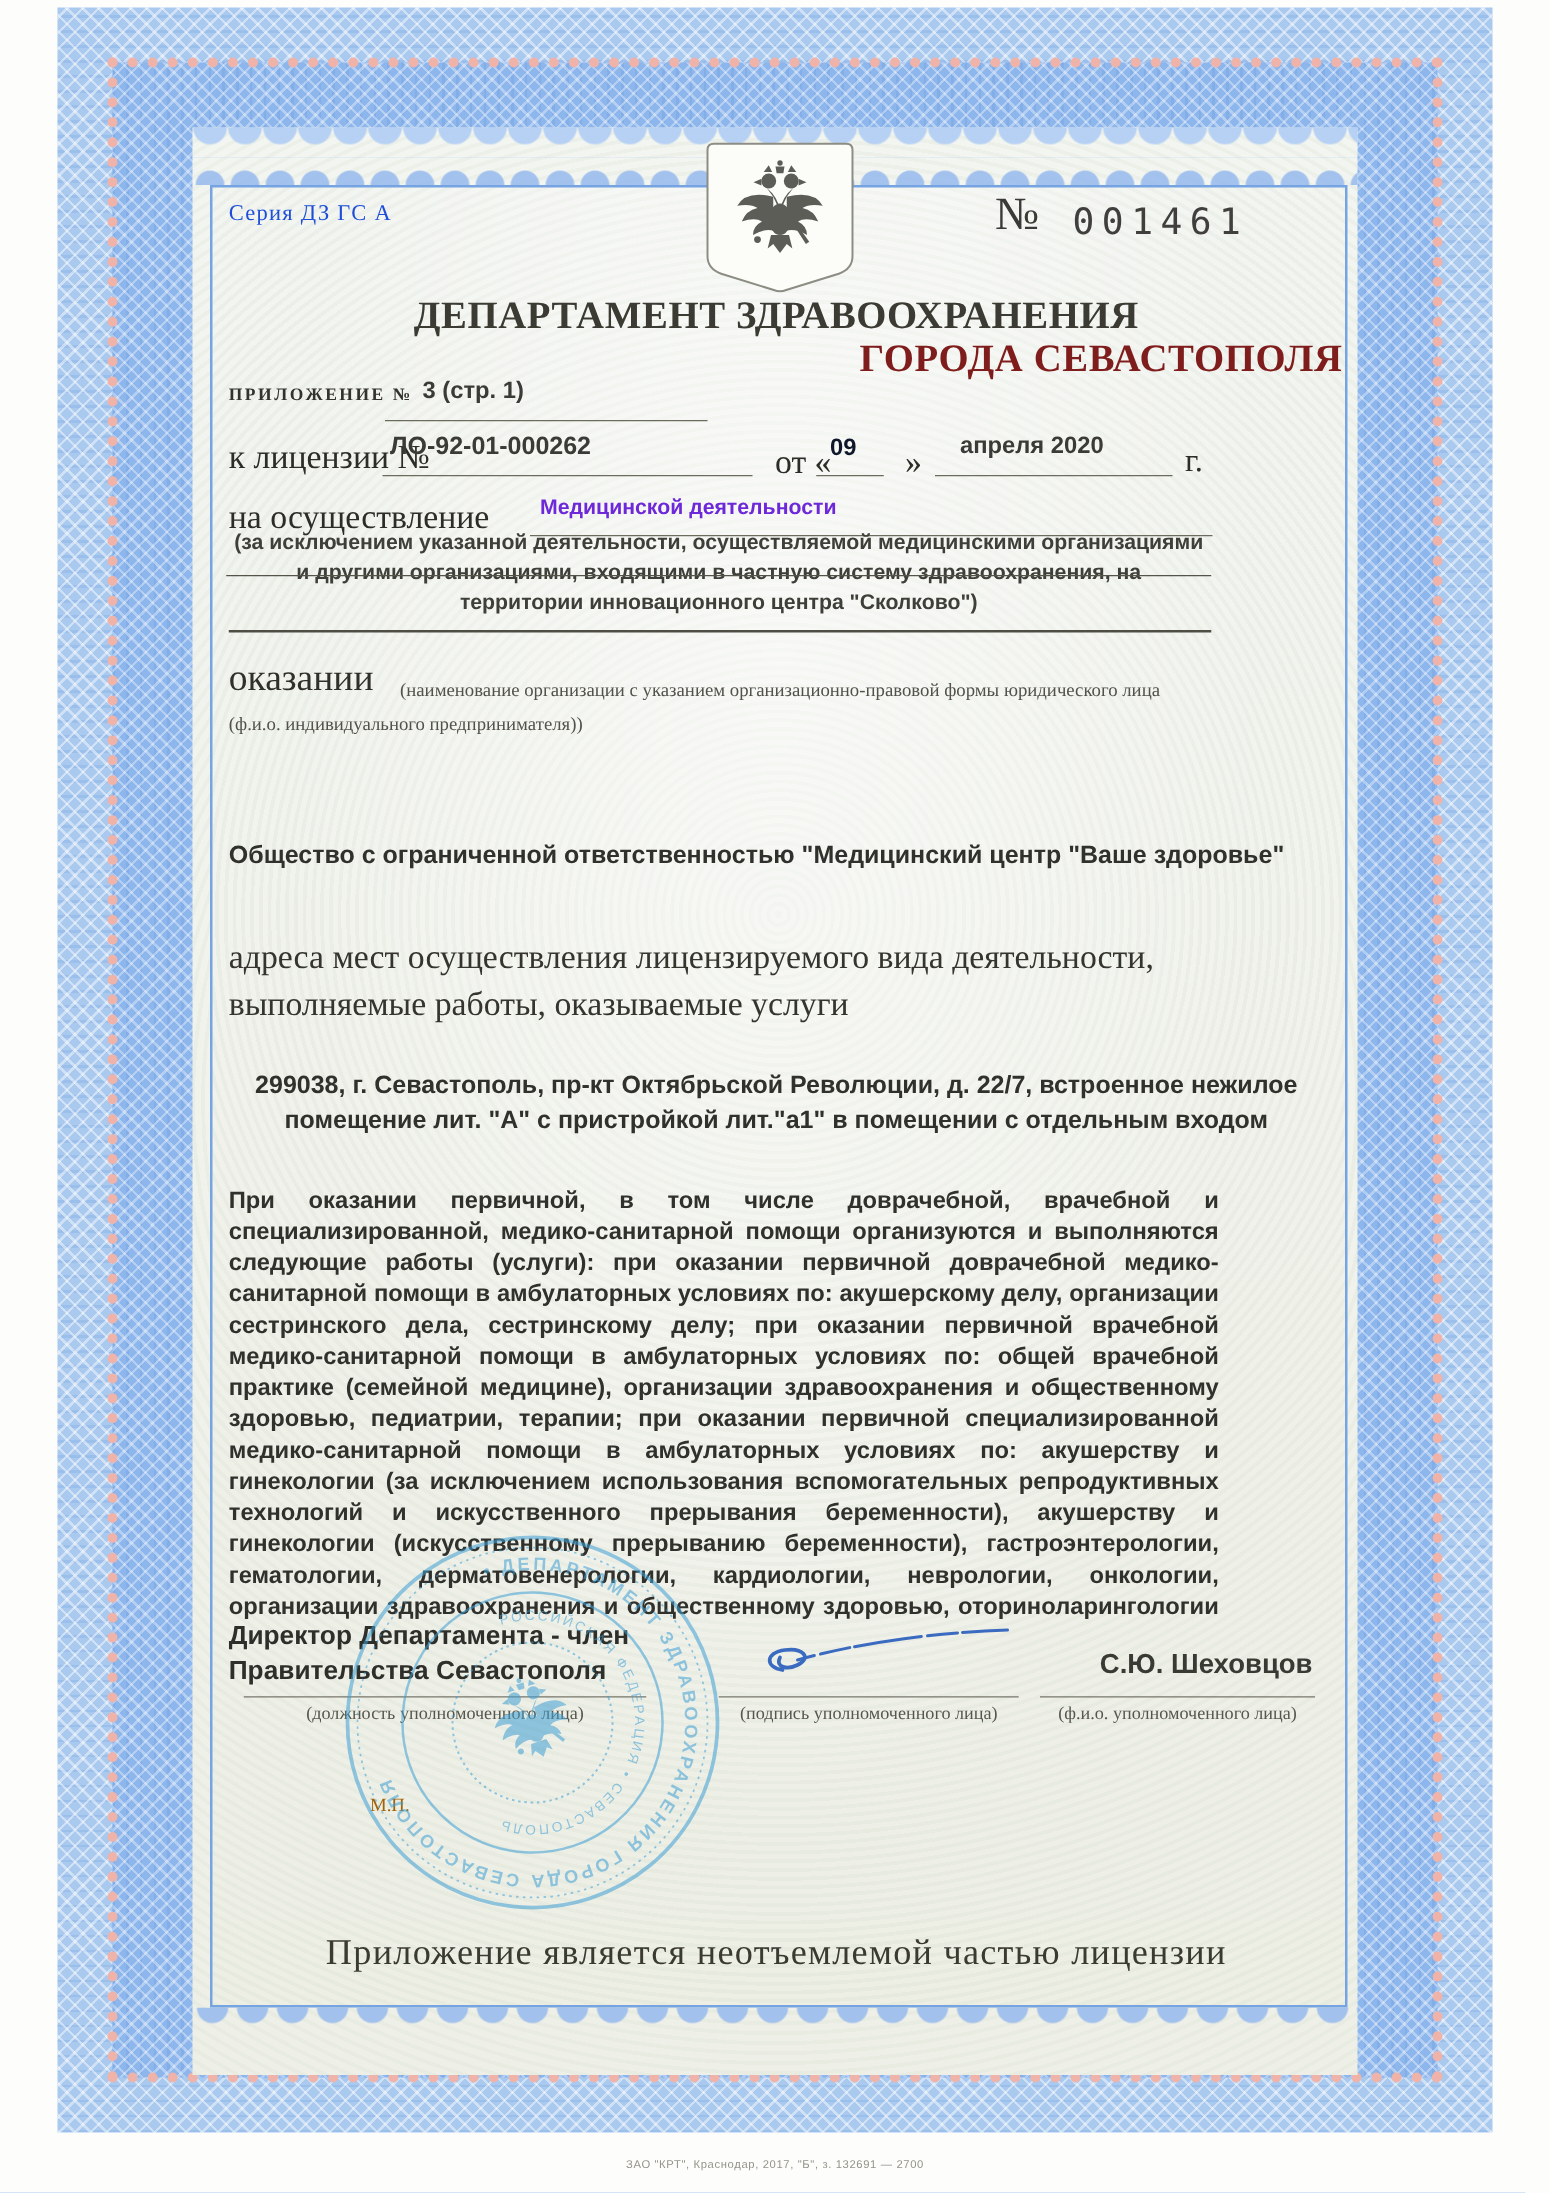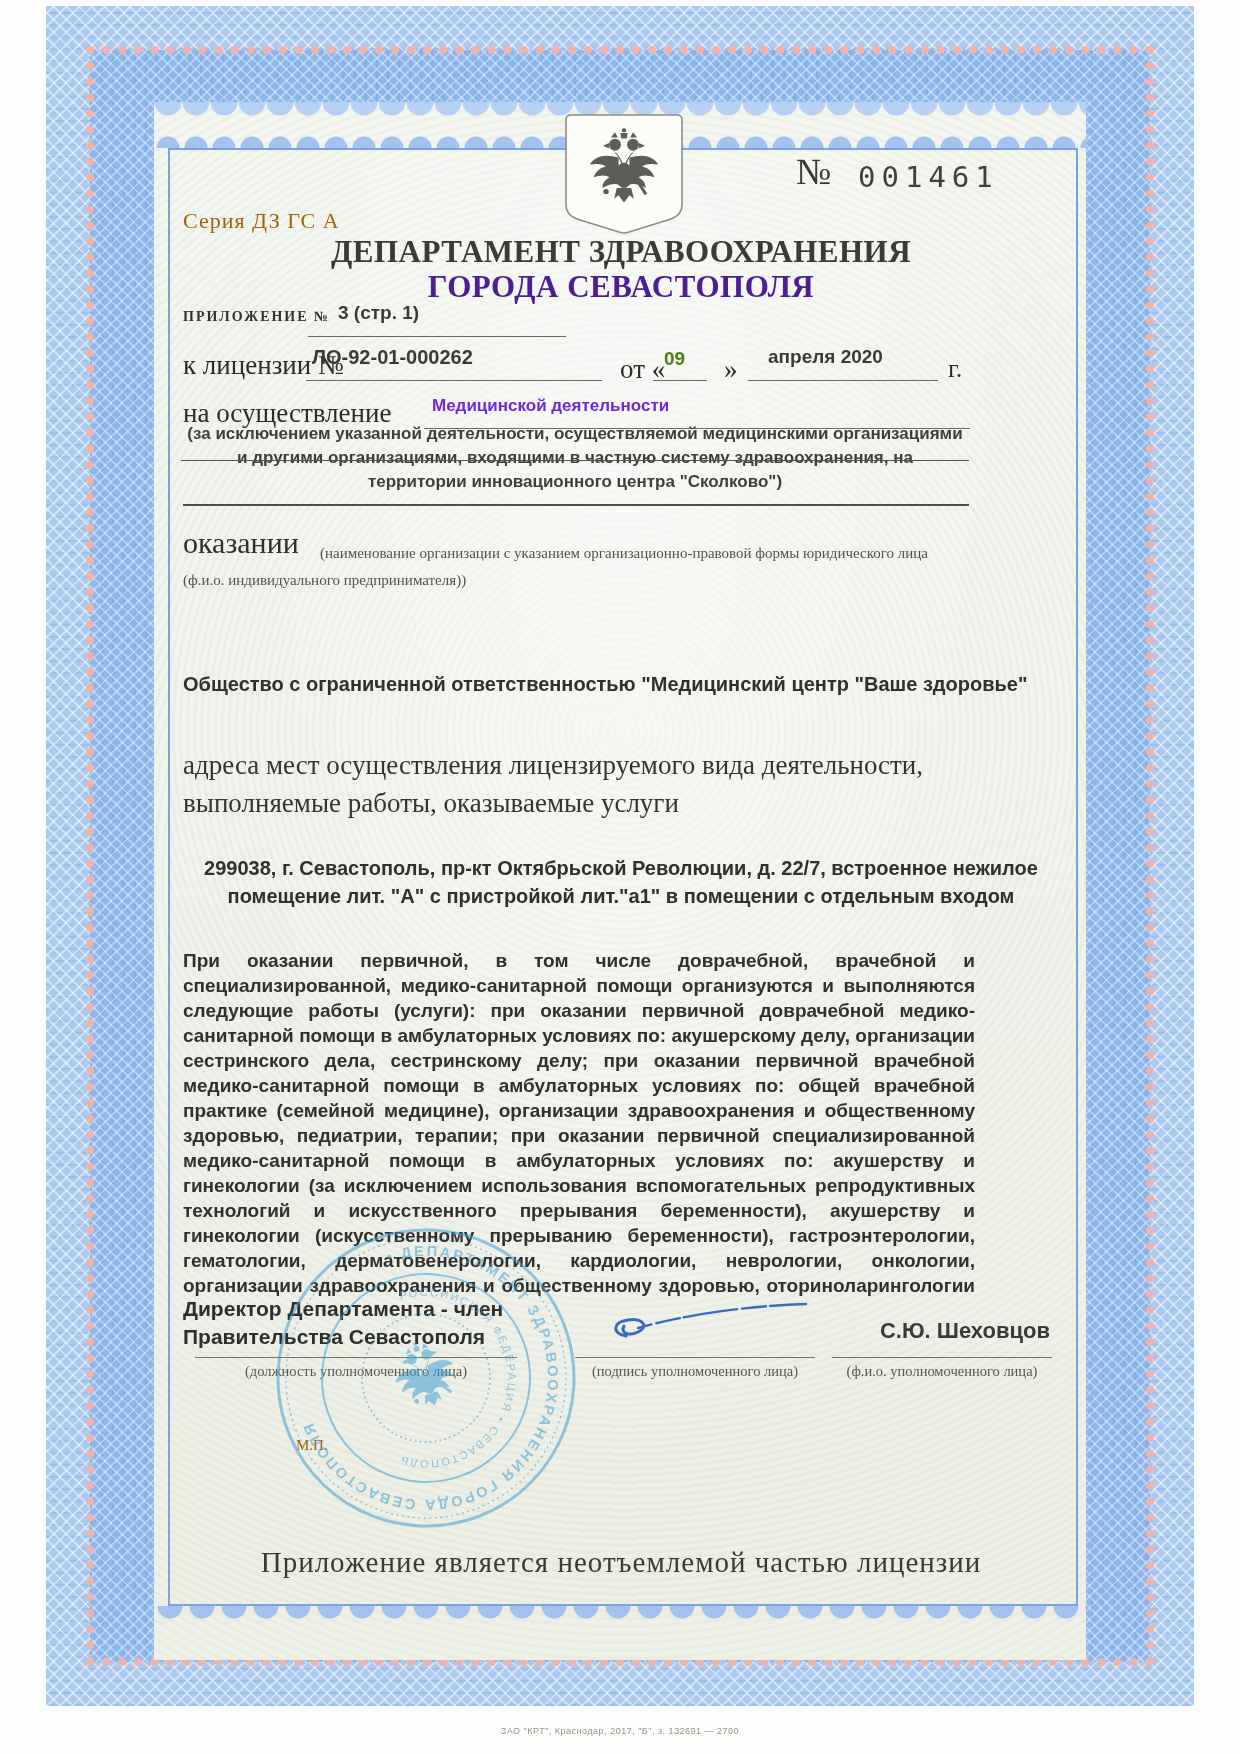--- a/index.html
+++ b/index.html
@@ -40,36 +40,36 @@
       radial-gradient(ellipse at 50% 25%, rgba(255,255,255,.55), rgba(255,255,255,0) 62%),
       repeating-radial-gradient(circle at 50% 40%, rgba(185,198,178,.12) 0 3px, transparent 3px 7px),
       linear-gradient(#f3f5f1,#edefe5);}
 
   
   .t{position:absolute;white-space:nowrap;color:#2d2d28;}
   .serif{font-family:"Liberation Serif",serif;}
   .sans{font-family:"Liberation Sans",sans-serif;}
   .mono{font-family:"DejaVu Sans Mono",monospace;}
 
-  .series{left:183px;top:160px;font-size:22px;letter-spacing:1px;color:#a16207;margin-top:48px;}
+  .series{left:183px;top:160px;font-size:18px;letter-spacing:1px;color:#1d4ed8;}
   .numsign{left:796px;top:150px;font-size:37px;color:#3a3a36;}
   .numval{left:858px;top:160px;font-size:29px;letter-spacing:6px;color:#403f3d;}
   .title1{left:168px;width:906px;top:234px;text-align:center;font-size:31px;font-weight:bold;letter-spacing:.5px;color:#3b3b33;}
-  .title2{left:168px;width:906px;top:269px;text-align:center;font-size:31px;font-weight:bold;letter-spacing:.5px;color:#4c1d95;}
+  .title2{left:168px;width:906px;top:269px;text-align:right;font-size:31px;font-weight:bold;letter-spacing:.5px;color:#7f1d1d;}
 
   .prl-label{left:183px;top:309px;font-size:14px;font-weight:bold;letter-spacing:2px;color:#33332d;}
   .prl-value{left:338px;top:302px;font-size:19px;font-weight:bold;color:#3a3a36;}
   .ln{position:absolute;border-top:1.6px solid #6b6b5e;}
   .ln-prl{left:308px;top:336px;width:258px;}
 
   .lic-label{left:183px;top:350px;font-size:27px;}
   .lic-number{left:312px;top:346px;font-size:20px;font-weight:bold;color:#3a3a36;}
   .ln-lic{left:306px;top:380px;width:296px;}
   .lic-from{left:620px;top:354px;font-size:27px;}
-  .lic-day{left:664px;top:348px;font-size:19px;font-weight:bold;color:#4d7c0f;}
+  .lic-day{left:664px;top:348px;font-size:19px;font-weight:bold;color:#0f172a;}
   .ln-day{left:653px;top:380px;width:54px;}
   .lic-close{left:724px;top:354px;font-size:27px;}
   .lic-date{left:768px;top:346px;font-size:19px;font-weight:bold;color:#3a3a36;}
   .ln-date{left:748px;top:380px;width:190px;}
   .lic-g{left:948px;top:354px;font-size:26px;}
 
   .act-label{left:183px;top:398px;font-size:27px;}
   .act-value{left:432px;top:396px;font-size:17px;font-weight:bold;color:#6d28d9;}
   .ln-act{left:424px;top:428px;width:546px;}
   .exc{left:173px;width:804px;text-align:center;font-size:17px;font-weight:600;color:#3f3f3a;}

